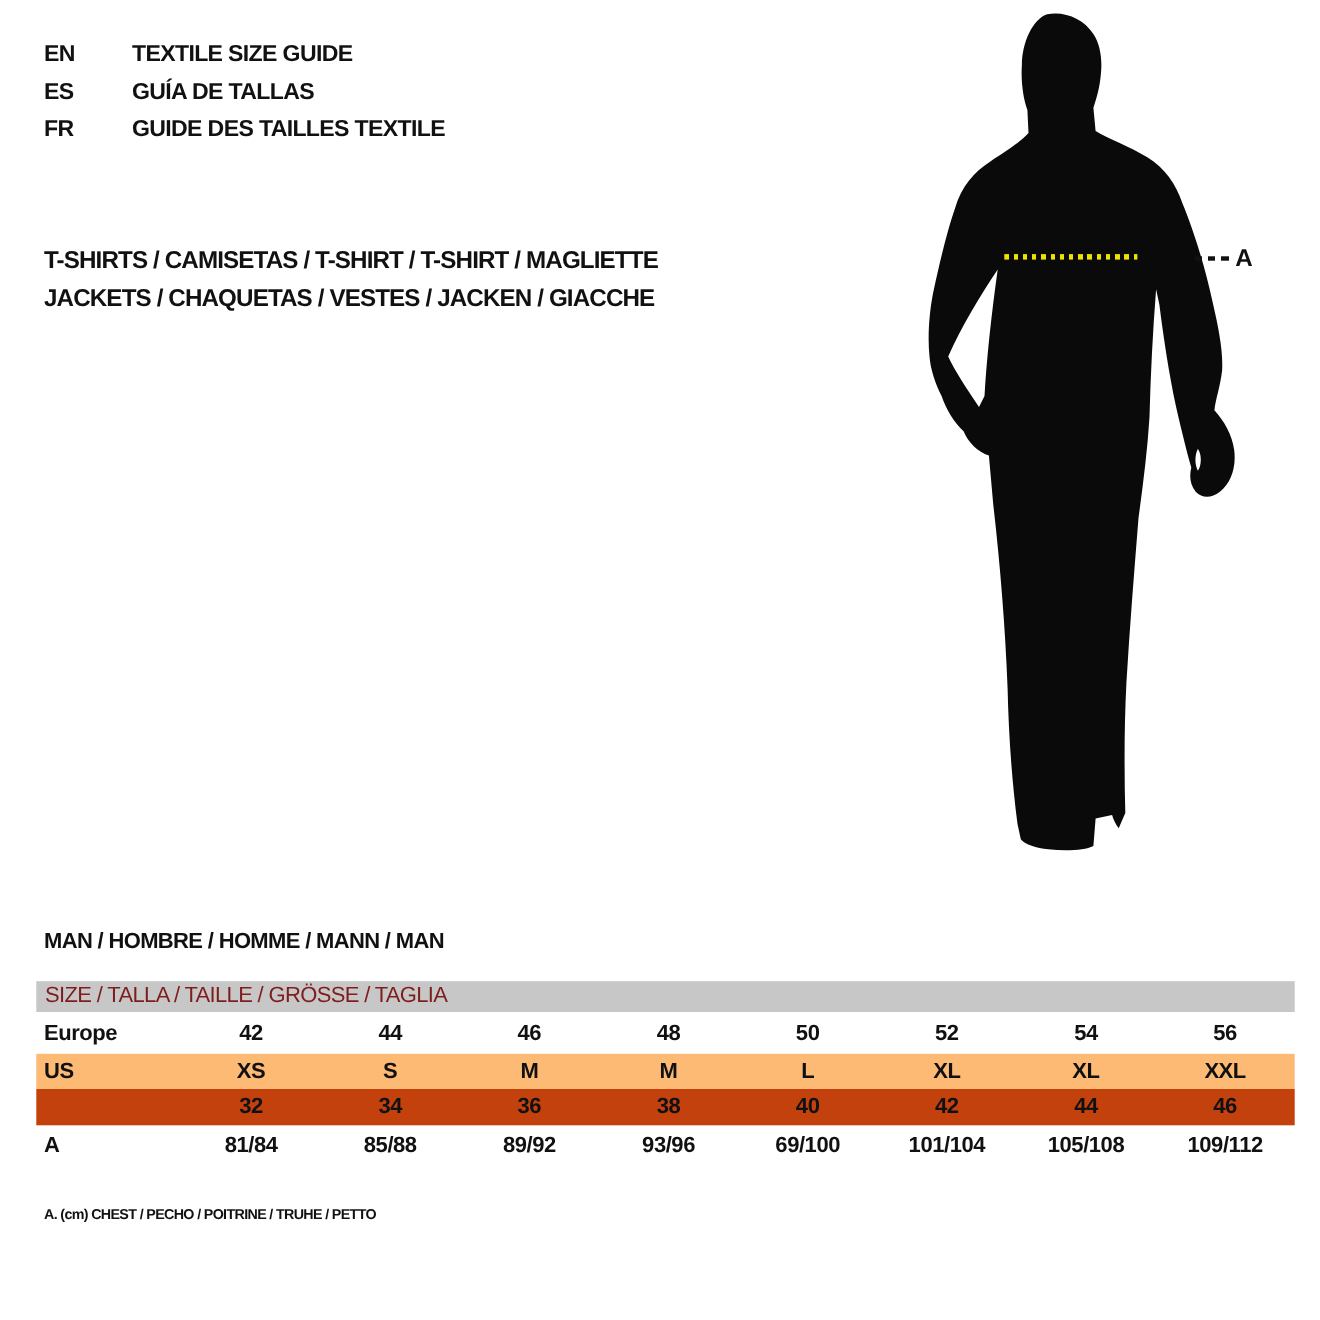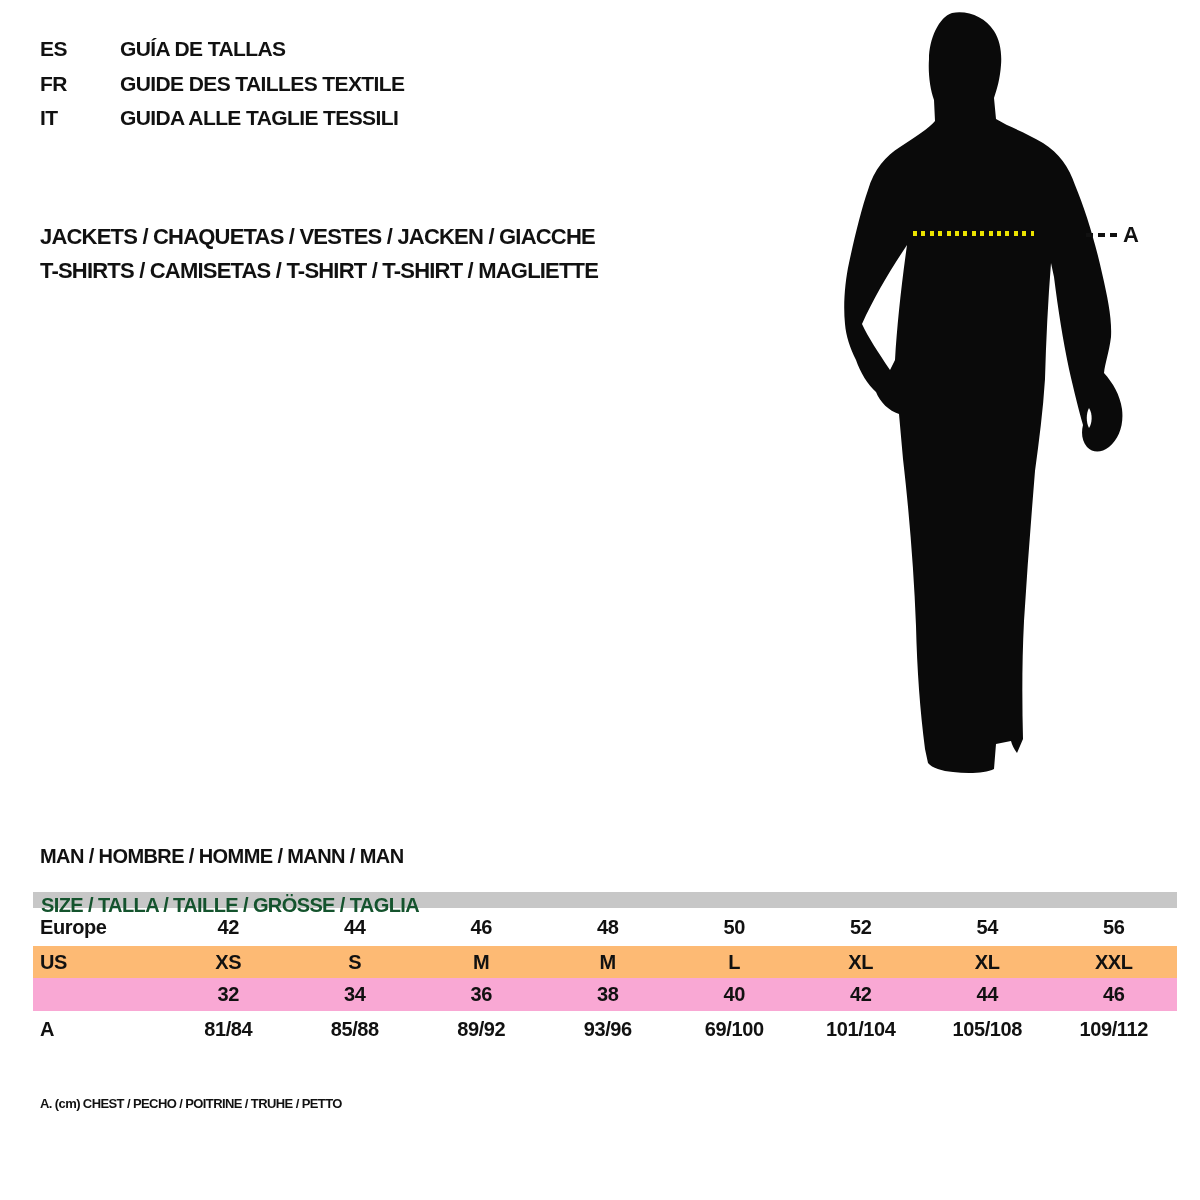--- a/index.html
+++ b/index.html
@@ -23,57 +23,57 @@
   .callout-dash{
     position:absolute;left:1086px;top:233px;width:34px;height:4px;
     background:repeating-linear-gradient(90deg,#111 0 7px,transparent 7px 12px);
   }
   .callout-label{position:absolute;left:1123px;top:222px;font-size:22px;font-weight:bold;line-height:26px;}
   
   .section-title{position:absolute;left:40px;top:845px;font-size:20px;font-weight:bold;letter-spacing:-0.6px;white-space:nowrap;}
   
   .size-table{position:absolute;left:33px;top:892px;width:1144px;}
   .t-header{
-    height:16px;line-height:26px;background:#c7c7c7;color:#14532d;
-    font-size:20px;font-weight:bold;letter-spacing:-0.6px;padding-left:8px;box-sizing:border-box;
+    height:28px;line-height:26px;background:#c7c7c7;color:#7f1d1d;
+    font-size:20px;font-weight:normal;letter-spacing:-0.6px;padding-left:8px;box-sizing:border-box;
     margin-bottom:1px;
   }
   .t-row{display:grid;grid-template-columns:132px repeat(8,1fr);align-items:center;}
   .t-row.r0{height:37px;}
   .t-row.r1{height:32px;background:#fdba74;}
-  .t-row.r2{height:33px;background:#f9a8d4;}
+  .t-row.r2{height:33px;background:#c2410c;}
   .t-row.r3{height:36px;}
   .t-label{font-size:20px;font-weight:bold;padding-left:7px;letter-spacing:-0.4px;}
   .t-cell{font-size:20px;font-weight:bold;text-align:center;letter-spacing:-0.4px;}
   
   .footnote{position:absolute;left:40px;top:1096px;font-size:13px;font-weight:bold;letter-spacing:-0.6px;white-space:nowrap;}
 </style>
 </head>
 <body>
 
 <div class="canvas">
 
   <div class="langs">
     <div class="lang-row">
+      <span class="lang-code">EN</span>
+      <span class="lang-label">TEXTILE SIZE GUIDE</span>
+    </div>
+    <div class="lang-row">
       <span class="lang-code">ES</span>
       <span class="lang-label">GUÍA DE TALLAS</span>
     </div>
     <div class="lang-row">
       <span class="lang-code">FR</span>
       <span class="lang-label">GUIDE DES TAILLES TEXTILE</span>
     </div>
-    <div class="lang-row">
-      <span class="lang-code">IT</span>
-      <span class="lang-label">GUIDA ALLE TAGLIE TESSILI</span>
-    </div>
   </div>
 
   <div class="cats">
+    <div class="cat-line">T-SHIRTS / CAMISETAS / T-SHIRT / T-SHIRT / MAGLIETTE</div>
     <div class="cat-line">JACKETS / CHAQUETAS / VESTES / JACKEN / GIACCHE</div>
-    <div class="cat-line">T-SHIRTS / CAMISETAS / T-SHIRT / T-SHIRT / MAGLIETTE</div>
   </div>
 
   <svg class="figure-svg" viewBox="0 0 1200 1200" xmlns="http://www.w3.org/2000/svg">
     <path fill="#0a0a0a" d="
       M 952,13
       C 968,10 985,17 994,31
       C 1000,40 1002,53 1001,65
       C 1000,79 997,89 994,98
       L 996,119
       C 1009,127 1027,133 1043,143

